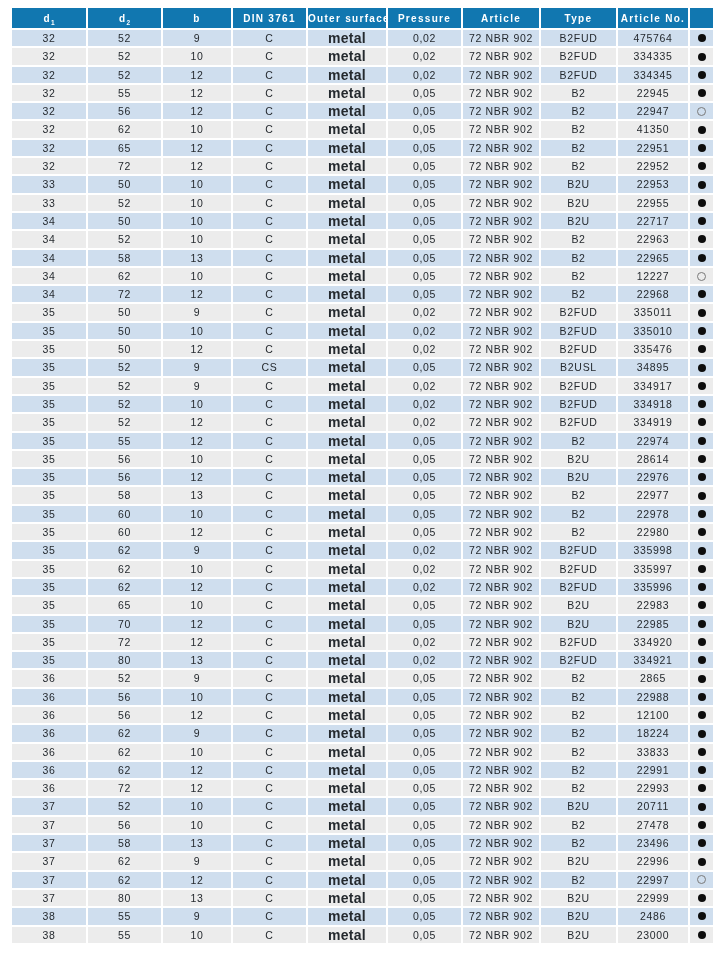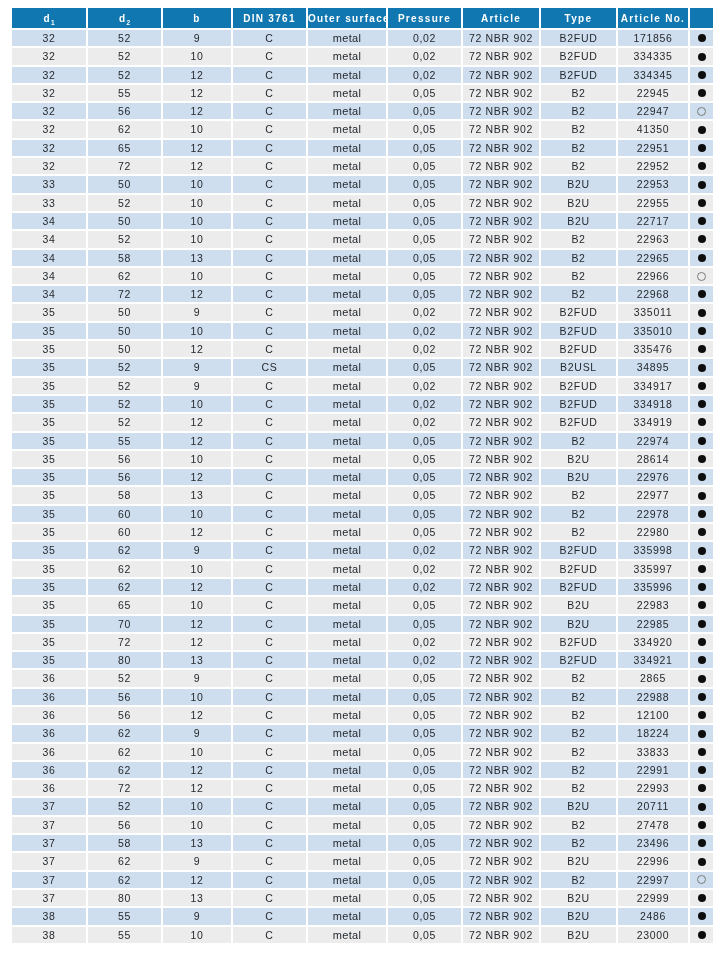--- a/index.html
+++ b/index.html
@@ -39,21 +39,21 @@
   }
   td {
     font-size: 10.5px;
     color: #24292e;
     letter-spacing: 0.7px;
     height: 16.3px;
     line-height: 16.3px;
   }
   tr.alt-0 td { background: #cfdeee; }
   tr.alt-1 td { background: #ececec; }
-  td.cell-outer_surface { font-size: 11px; letter-spacing: 0.3px; }
+  td.cell-outer_surface { font-size: 14px; letter-spacing: 0.3px; font-weight: bold; }
   .sub {
     font-size: 6.5px;
     vertical-align: sub;
     letter-spacing: 0;
     line-height: 0;
   }
   .dot {
     display: inline-block;
     width: 8px;
     height: 8px;
@@ -98,21 +98,21 @@
     <tbody id="body-rows">
         <tr class="alt-0">
           <td class="cell-d1">32</td>
           <td class="cell-d2">52</td>
           <td class="cell-b">9</td>
           <td class="cell-din">C</td>
           <td class="cell-outer_surface">metal</td>
           <td class="cell-pressure">0,02</td>
           <td class="cell-material">72 NBR 902</td>
           <td class="cell-type">B2FUD</td>
-          <td class="cell-article_no">171856</td>
+          <td class="cell-article_no">475764</td>
           <td class="cell-availability"><span class="dot dot-filled"></span></td>
         </tr>
         <tr class="alt-1">
           <td class="cell-d1">32</td>
           <td class="cell-d2">52</td>
           <td class="cell-b">10</td>
           <td class="cell-din">C</td>
           <td class="cell-outer_surface">metal</td>
           <td class="cell-pressure">0,02</td>
           <td class="cell-material">72 NBR 902</td>
@@ -254,21 +254,21 @@
         </tr>
         <tr class="alt-1">
           <td class="cell-d1">34</td>
           <td class="cell-d2">62</td>
           <td class="cell-b">10</td>
           <td class="cell-din">C</td>
           <td class="cell-outer_surface">metal</td>
           <td class="cell-pressure">0,05</td>
           <td class="cell-material">72 NBR 902</td>
           <td class="cell-type">B2</td>
-          <td class="cell-article_no">22966</td>
+          <td class="cell-article_no">12227</td>
           <td class="cell-availability"><span class="dot dot-open"></span></td>
         </tr>
         <tr class="alt-0">
           <td class="cell-d1">34</td>
           <td class="cell-d2">72</td>
           <td class="cell-b">12</td>
           <td class="cell-din">C</td>
           <td class="cell-outer_surface">metal</td>
           <td class="cell-pressure">0,05</td>
           <td class="cell-material">72 NBR 902</td>

